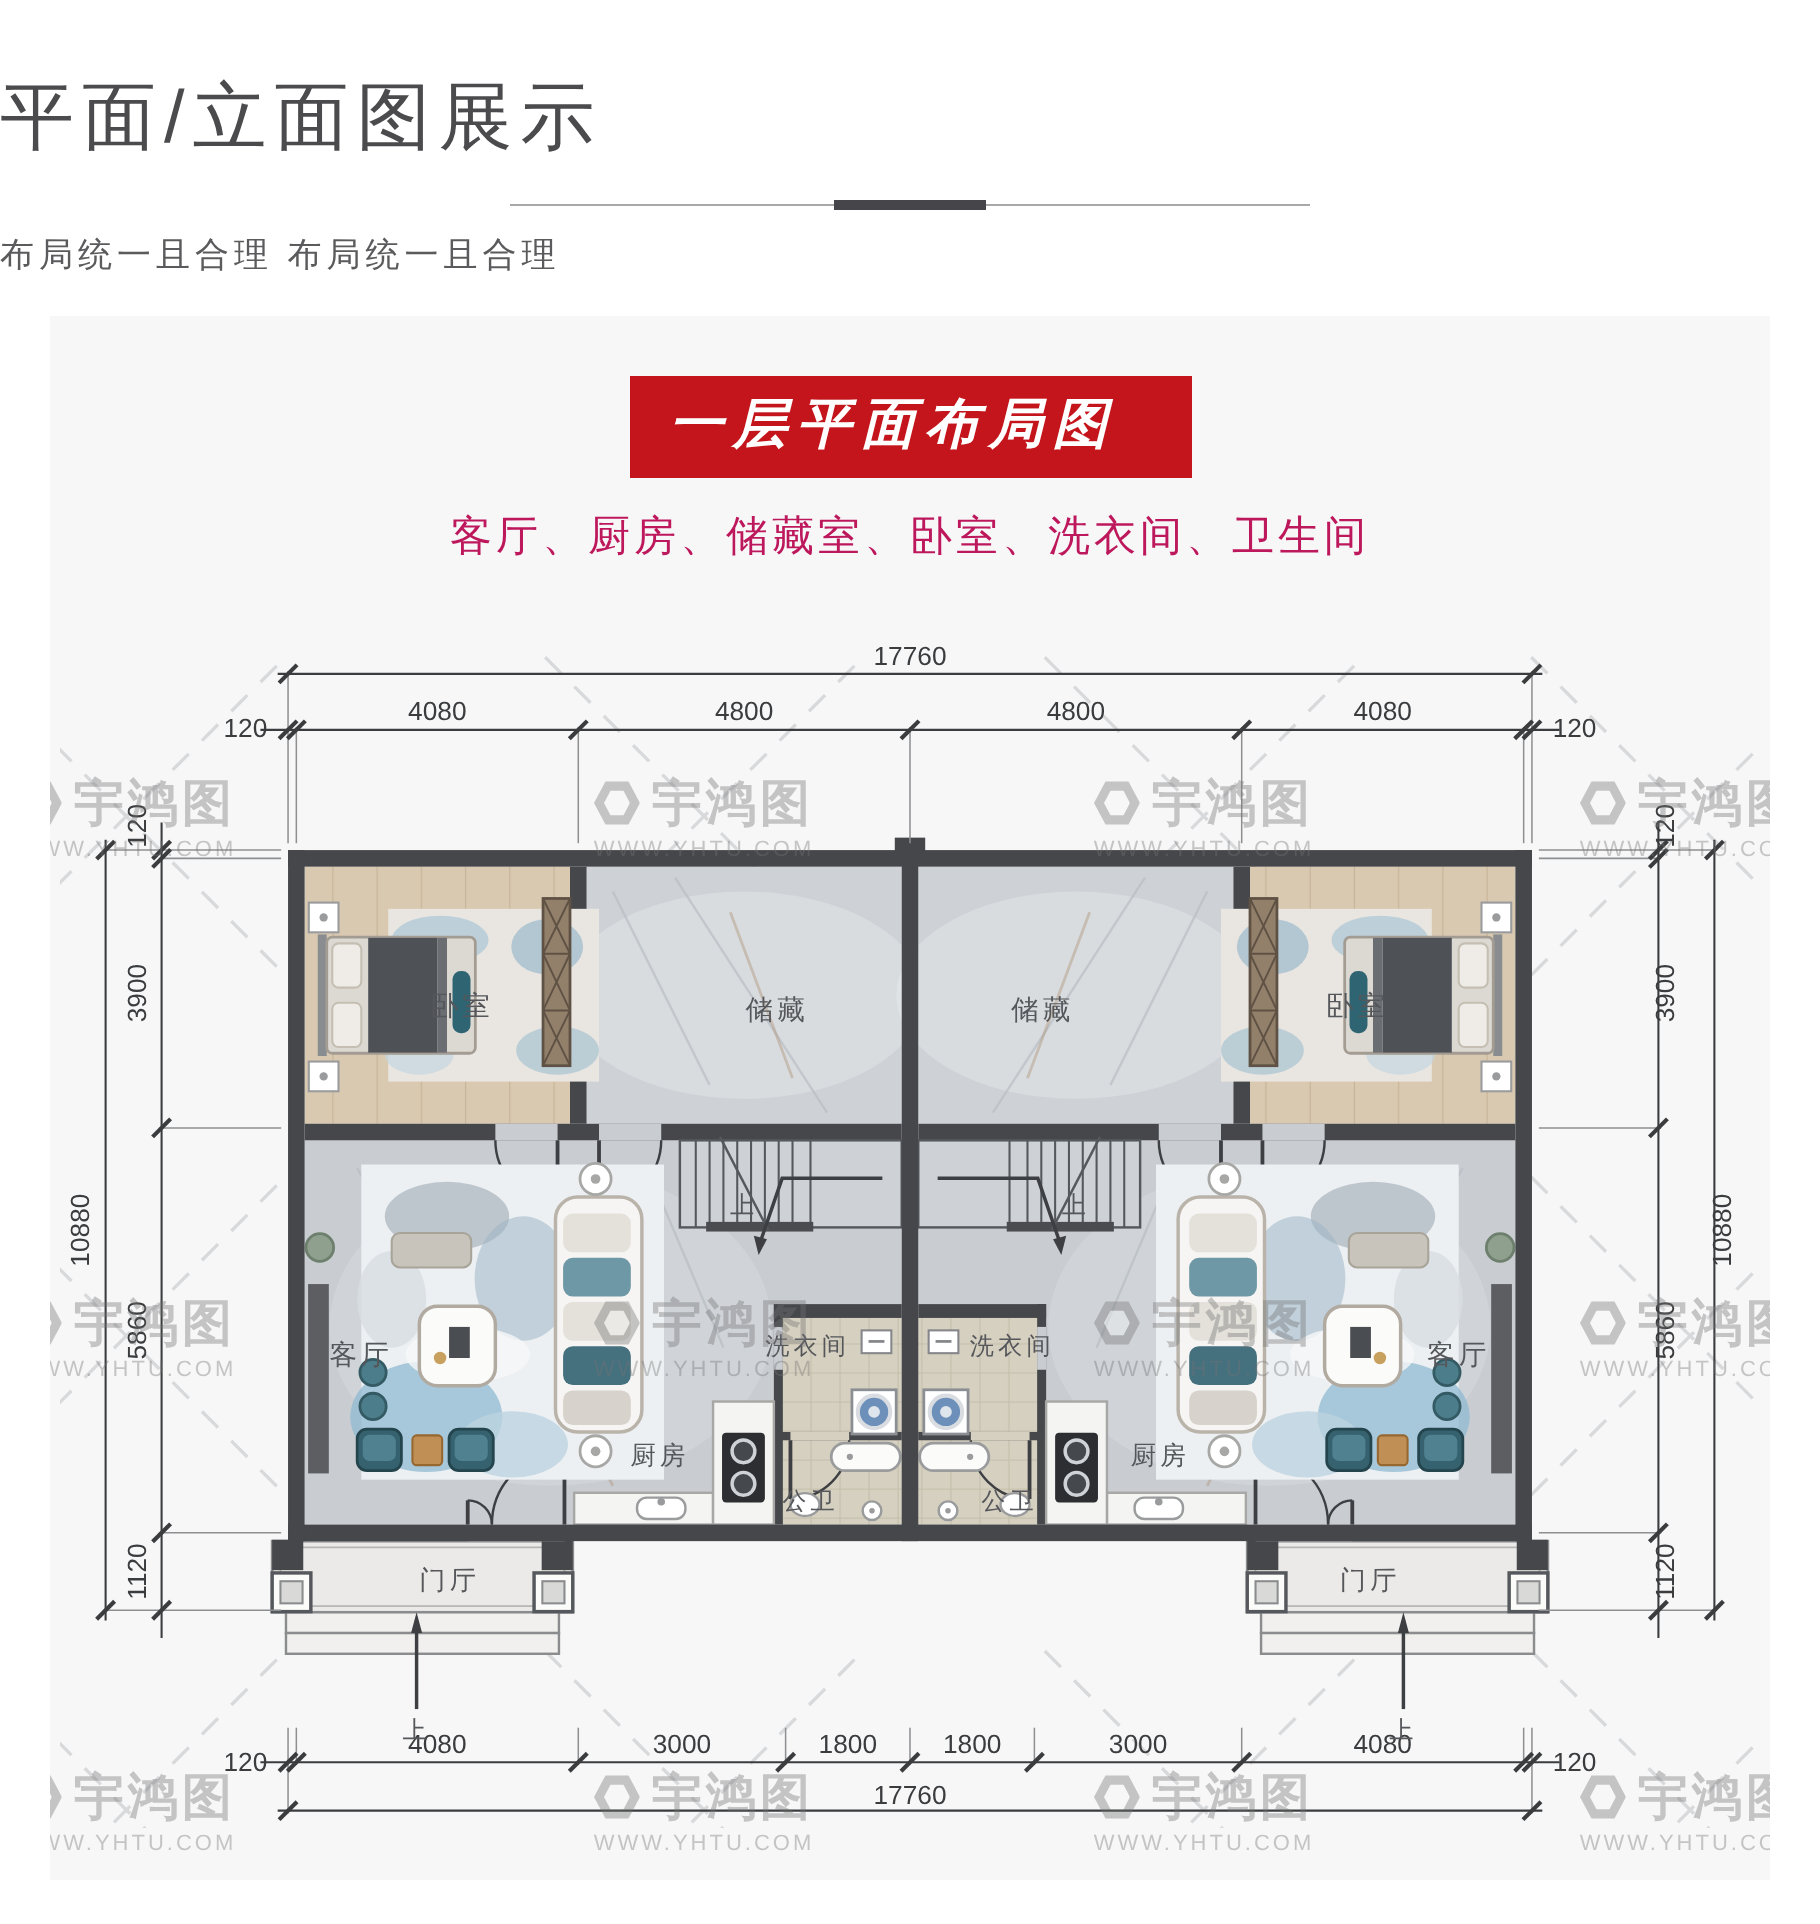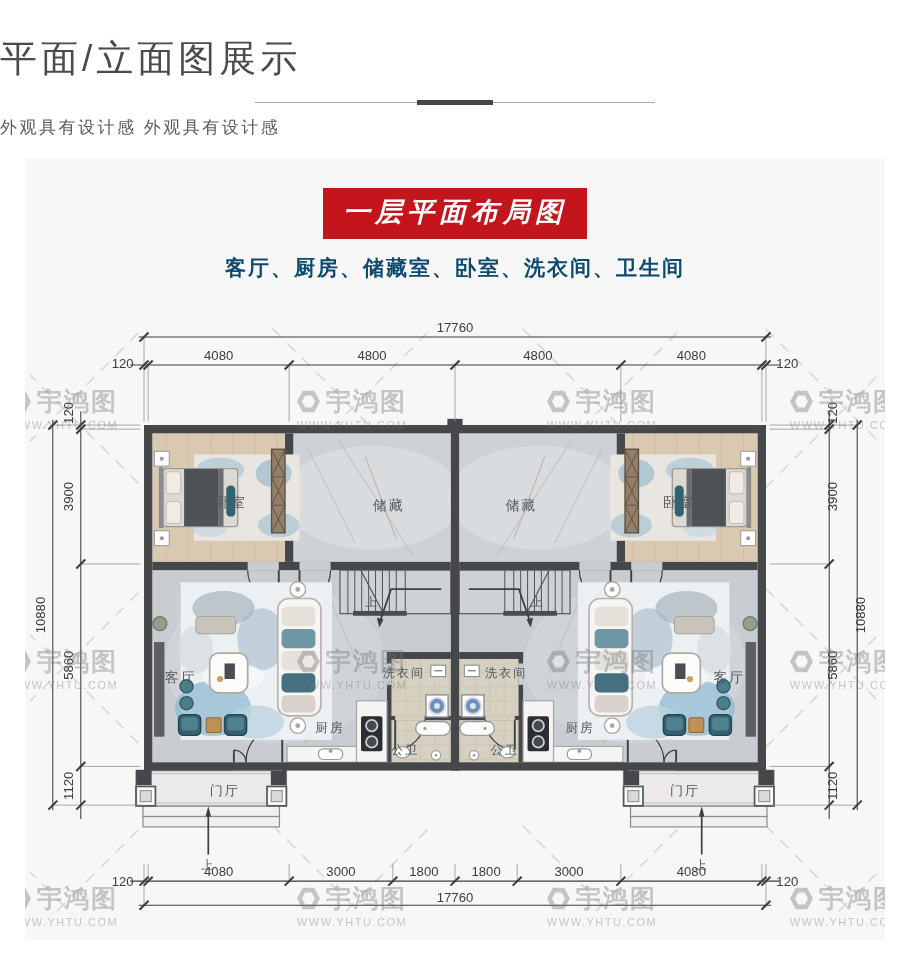--- a/index.html
+++ b/index.html
@@ -6,43 +6,43 @@
   body{width:910px;height:962px;position:relative;font-family:"Liberation Sans",sans-serif;overflow:hidden;}
   .header{position:absolute;left:0;top:0;width:910px;}
   .title{margin:34px 0 0 0;font-size:37px;font-weight:400;letter-spacing:4px;color:#4b4b4d;}
   .divider{position:relative;width:400px;height:6px;margin:16px auto 0 auto;}
   .divider .thin{position:absolute;left:0;right:0;top:2px;height:1px;background:#a8a8a8;}
   .divider .accent{position:absolute;left:50%;top:0;width:76px;height:5px;margin-left:-38px;background:#46464a;}
   .subtitle{margin:10px 0 0 0;font-size:17px;letter-spacing:2.5px;color:#5b5b5d;}
   .panel{position:absolute;left:25px;top:158px;width:860px;height:782px;background:#f7f7f8;overflow:hidden;}
   .banner{display:table;margin:30px auto 0 auto;background:#c3151b;color:#ffffff;
           font-family:"DejaVu Serif",serif;font-style:italic;font-weight:bold;
-          font-size:27px;letter-spacing:5px;padding:6px 20px 9px 20px;position:relative;z-index:4;}
-  .rooms{margin:15px auto 0 auto;text-align:center;font-size:21px;letter-spacing:2px;color:#0c4a6e;position:relative;z-index:4;font-weight:bold;}
+          font-size:27px;letter-spacing:5px;padding:6px 37px 9px 20px;position:relative;z-index:4;}
+  .rooms{margin:15px auto 0 auto;text-align:center;font-size:21px;letter-spacing:2px;color:#be185d;position:relative;z-index:4;}
   .plan-svg{position:absolute;left:5px;top:144px;width:850px;height:612px;z-index:1;}
   svg text{font-family:"Liberation Sans",sans-serif;}
   .wm{position:absolute;display:flex;flex-direction:column;align-items:center;color:#737373;opacity:.38;
       z-index:2;pointer-events:none;transform:translate(-50%,-50%);}
   .wm .row{display:flex;align-items:center;gap:6px;}
   .wm .hex{width:23px;height:23px;background:currentColor;
            clip-path:polygon(25% 3%,75% 3%,100% 50%,75% 97%,25% 97%,0% 50%);position:relative;}
   .wm .hex::after{content:"";position:absolute;inset:5px;background:#f7f7f8;clip-path:polygon(25% 3%,75% 3%,100% 50%,75% 97%,25% 97%,0% 50%);}
   .wm .brand{font-size:25px;font-weight:bold;letter-spacing:2px;}
   .wm .url{font-size:11px;letter-spacing:1.5px;margin-top:1px;}
 </style>
 </head>
 <body>
 
 <div class="header">
   <h1 class="title">平面/立面图展示</h1>
   <div class="divider">
     <span class="thin"></span>
     <span class="accent"></span>
   </div>
-  <p class="subtitle">外观具有设计感 外观具有设计感</p>
+  <p class="subtitle">布局统一且合理 布局统一且合理</p>
 </div>
 
 <div class="panel">
 
   <div class="wm" style="left:38px;top:250px">
       <div class="row">
         <span class="hex"></span>
         <span class="brand">宇鸿图</span>
       </div>
       <span class="url">WWW.YHTU.COM</span>

